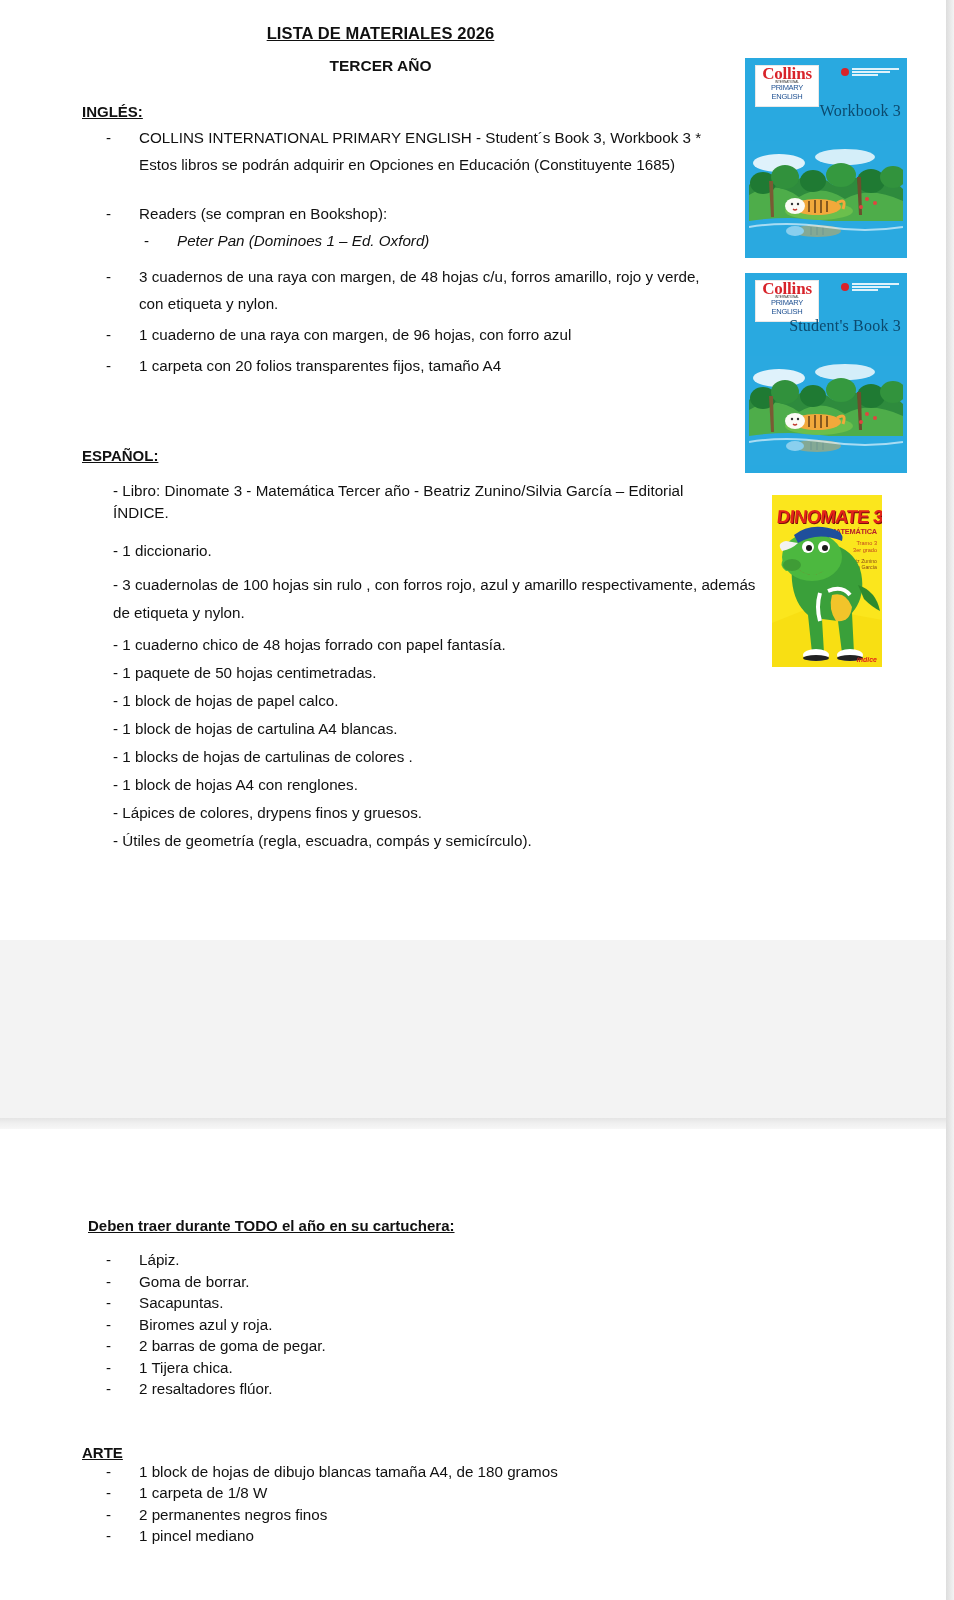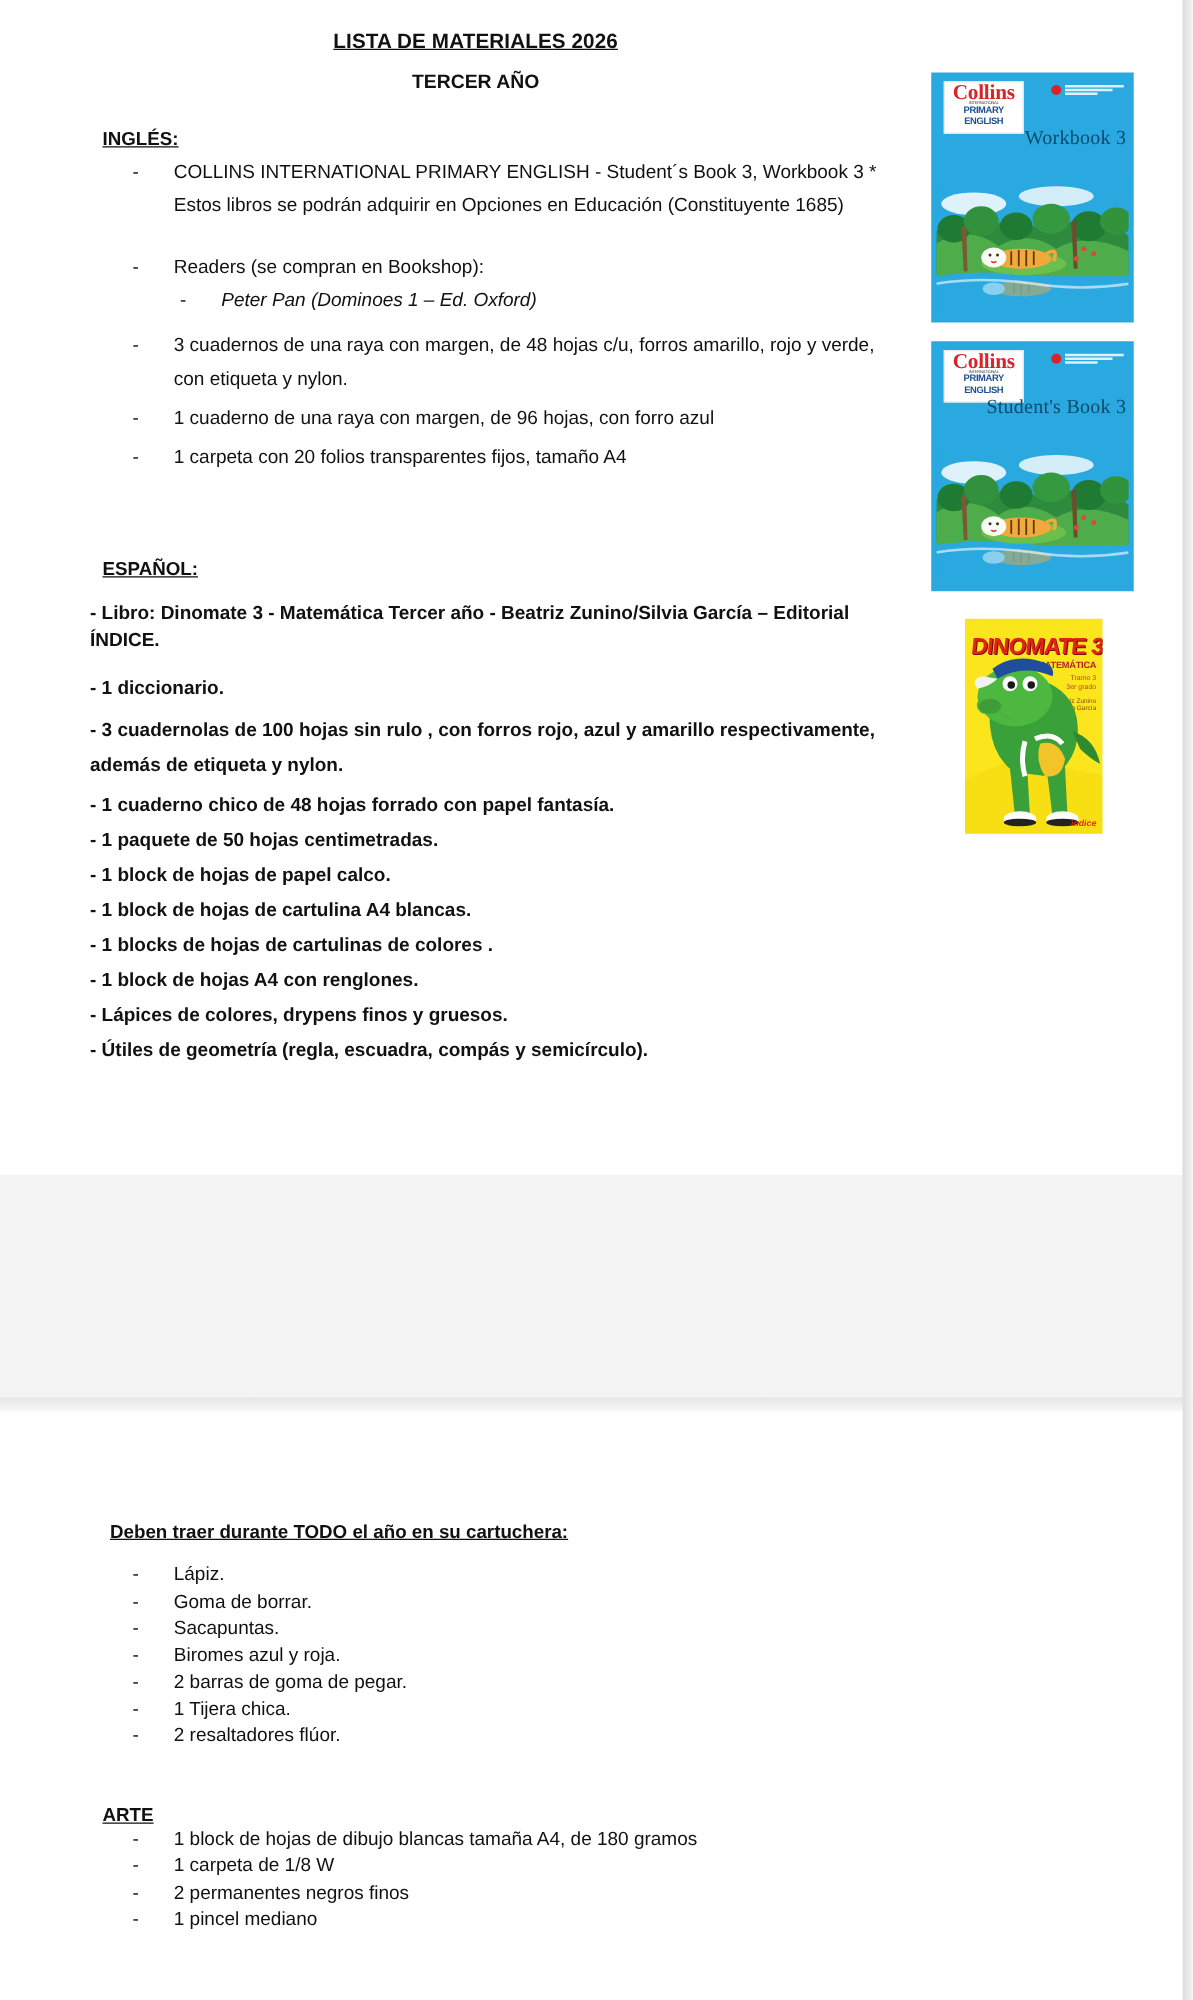--- a/index.html
+++ b/index.html
@@ -93,23 +93,22 @@
     padding-left: 95px;
     margin-left: 82px;
   }
   .dash-item.sub .dash { left: 62px; }
   .ital { font-style: italic; }
 
   
   .hy-item {
     font-size: 15.2px;
     line-height: 28px;
-    margin-left: 72px;
+    margin-left: 113px;
     max-width: 640px;
-    font-weight: bold;
   }
   .hy-item.wrap { line-height: 22px; }
 
   
   .bookimg {
     position: absolute;
     overflow: hidden;
   }
   
   .collins {
@@ -138,21 +137,21 @@
     letter-spacing: -.2px;
   }
   .collins .logo-tiny {
     font-size: 3.2px;
     color: #333;
     line-height: 4px;
     letter-spacing: -.1px;
   }
   .collins .logo-primary {
     font-size: 7.5px;
-    font-weight: bold;
+    font-weight: normal;
     color: #1d4f91;
     line-height: 8.6px;
     letter-spacing: -.3px;
   }
   .collins .pub-mark {
     position: absolute;
     right: 8px;
     top: 9px;
     width: 58px;
     height: 13px;

